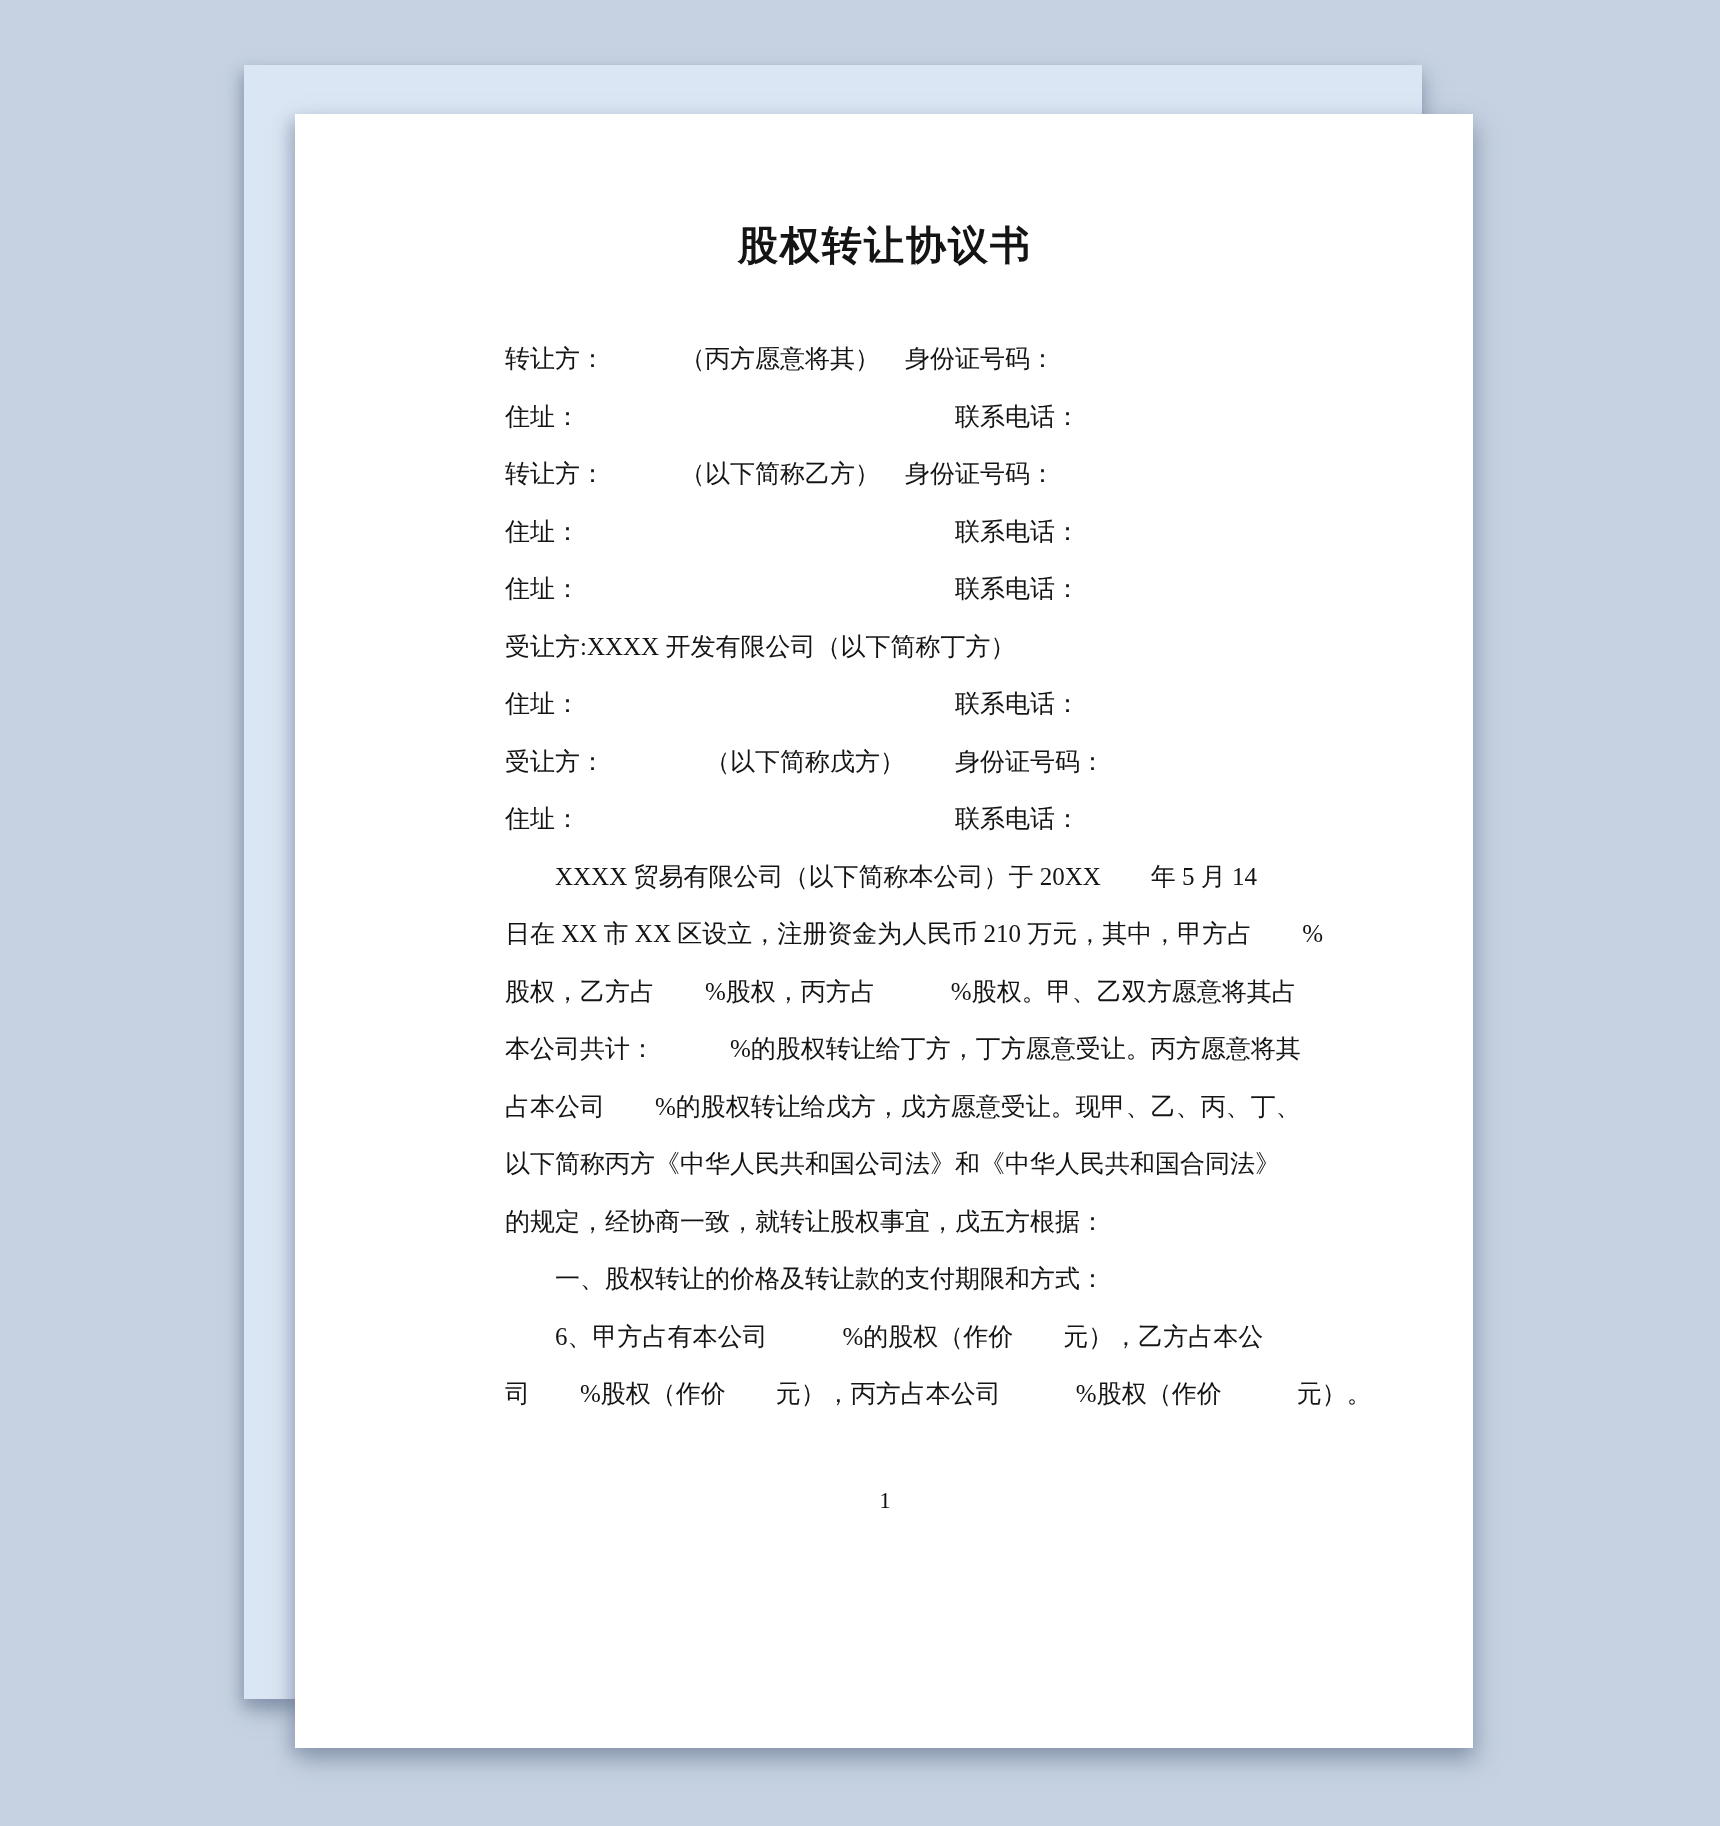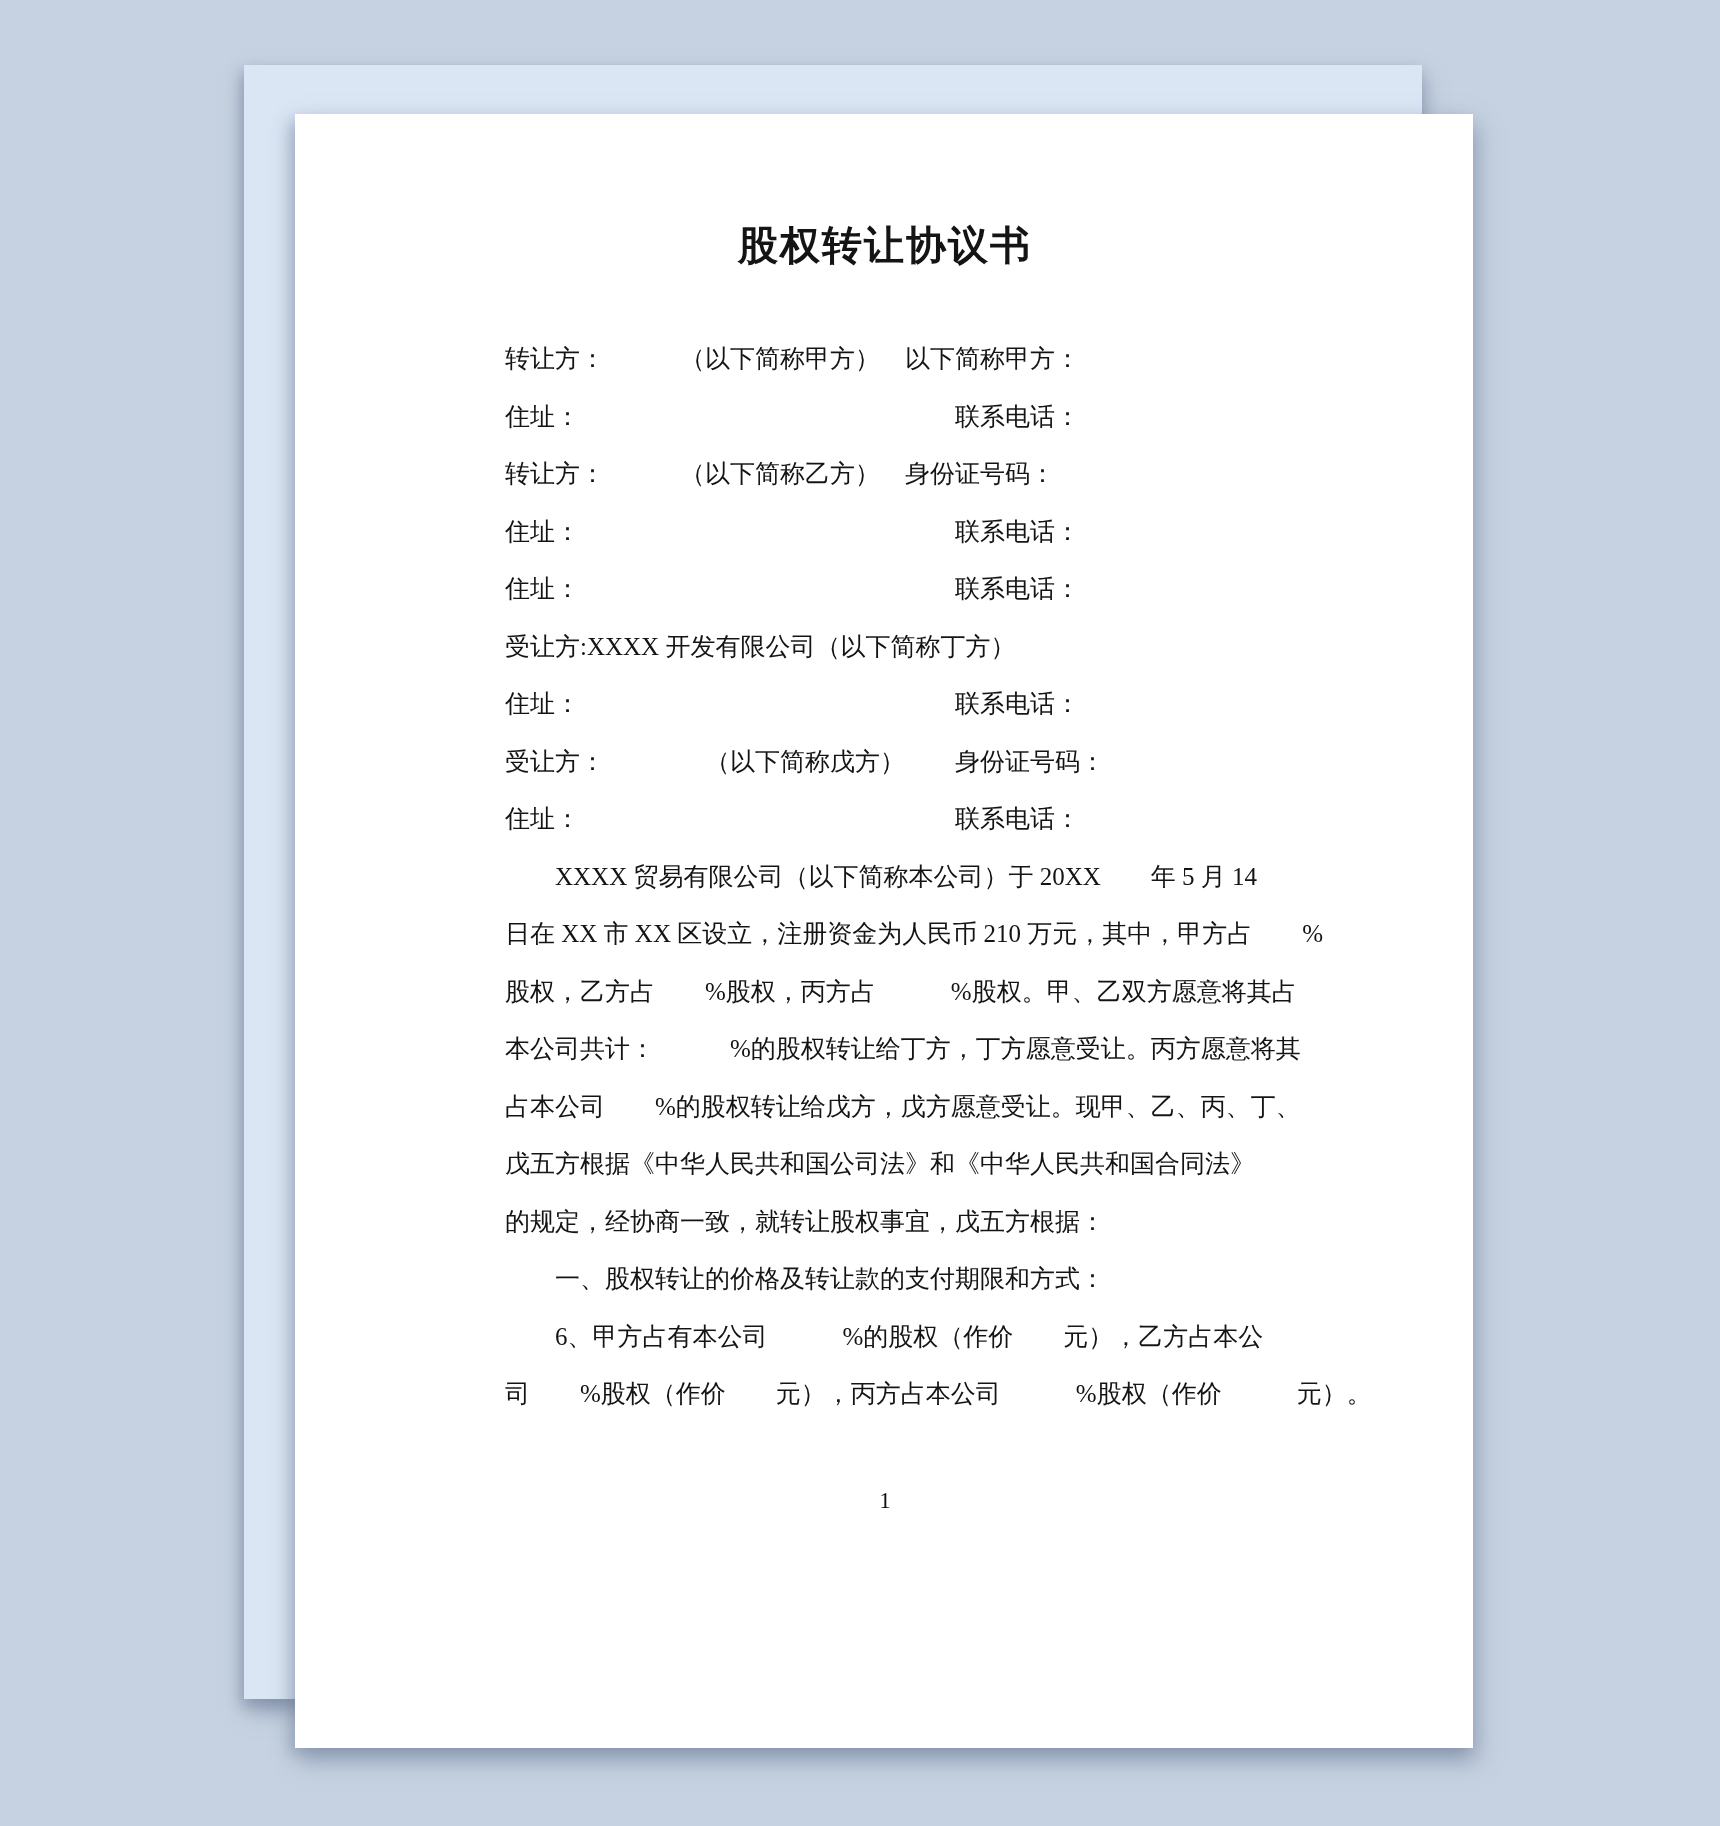--- a/index.html
+++ b/index.html
@@ -63,35 +63,35 @@
 </style>
 </head>
 <body>
 
 <div class="back-sheet"></div>
 
 <div class="paper">
   <div class="content">
     <div class="doc-title">股权转让协议书</div>
     <div class="doc-lines">
-      <div class="doc-line">转让方：　　　（以下简称甲方）　以下简称甲方：</div>
+      <div class="doc-line">转让方：　　　（丙方愿意将其）　身份证号码：</div>
       <div class="doc-line">住址：　　　　　　　　　　　　　　　联系电话：</div>
       <div class="doc-line">转让方：　　　（以下简称乙方）　身份证号码：</div>
       <div class="doc-line">住址：　　　　　　　　　　　　　　　联系电话：</div>
       <div class="doc-line">住址：　　　　　　　　　　　　　　　联系电话：</div>
       <div class="doc-line">受让方:XXXX 开发有限公司（以下简称丁方）</div>
       <div class="doc-line">住址：　　　　　　　　　　　　　　　联系电话：</div>
       <div class="doc-line">受让方：　　　　（以下简称戊方）　　身份证号码：</div>
       <div class="doc-line">住址：　　　　　　　　　　　　　　　联系电话：</div>
       <div class="doc-line">　　XXXX 贸易有限公司（以下简称本公司）于 20XX　　年 5 月 14</div>
       <div class="doc-line">日在 XX 市 XX 区设立，注册资金为人民币 210 万元，其中，甲方占　　%</div>
       <div class="doc-line">股权，乙方占　　%股权，丙方占　　　%股权。甲、乙双方愿意将其占</div>
       <div class="doc-line">本公司共计：　　　%的股权转让给丁方，丁方愿意受让。丙方愿意将其</div>
       <div class="doc-line">占本公司　　%的股权转让给戊方，戊方愿意受让。现甲、乙、丙、丁、</div>
-      <div class="doc-line">戊五方根据《中华人民共和国公司法》和《中华人民共和国合同法》</div>
+      <div class="doc-line">以下简称丙方《中华人民共和国公司法》和《中华人民共和国合同法》</div>
       <div class="doc-line">的规定，经协商一致，就转让股权事宜，戊五方根据：</div>
       <div class="doc-line">　　一、股权转让的价格及转让款的支付期限和方式：</div>
       <div class="doc-line">　　6、甲方占有本公司　　　%的股权（作价　　元），乙方占本公</div>
       <div class="doc-line">司　　%股权（作价　　元），丙方占本公司　　　%股权（作价　　　元）。</div>
     </div>
     <div class="doc-footer">1</div>
   </div>
 </div>
 
 </body></html>

